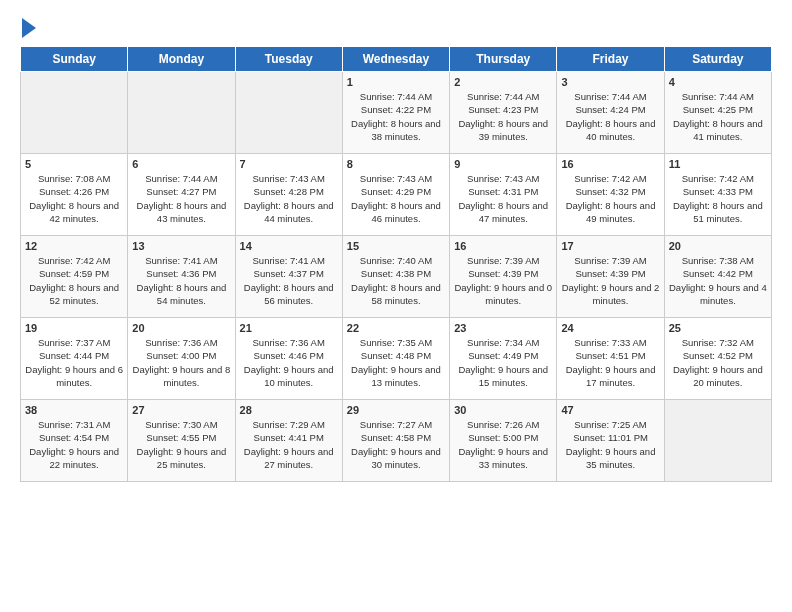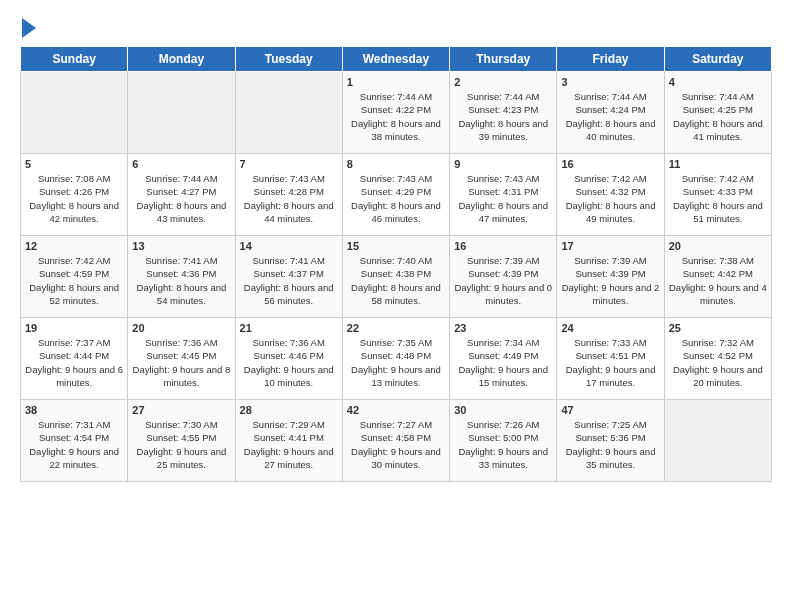--- a/index.html
+++ b/index.html
@@ -259,21 +259,21 @@
         <tr>
           <td>
             <span class="day-num">19</span>
             <div class="cell-text">Sunrise: 7:37 AM
 Sunset: 4:44 PM
 Daylight: 9 hours and 6 minutes.</div>
           </td>
           <td>
             <span class="day-num">20</span>
             <div class="cell-text">Sunrise: 7:36 AM
-Sunset: 4:45 PM
+Sunset: 4:00 PM
 Daylight: 9 hours and 8 minutes.</div>
           </td>
           <td>
             <span class="day-num">21</span>
             <div class="cell-text">Sunrise: 7:36 AM
 Sunset: 4:46 PM
 Daylight: 9 hours and 10 minutes.</div>
           </td>
           <td>
             <span class="day-num">22</span>
@@ -313,34 +313,34 @@
 Sunset: 4:55 PM
 Daylight: 9 hours and 25 minutes.</div>
           </td>
           <td>
             <span class="day-num">28</span>
             <div class="cell-text">Sunrise: 7:29 AM
 Sunset: 4:41 PM
 Daylight: 9 hours and 27 minutes.</div>
           </td>
           <td>
-            <span class="day-num">42</span>
+            <span class="day-num">29</span>
             <div class="cell-text">Sunrise: 7:27 AM
 Sunset: 4:58 PM
 Daylight: 9 hours and 30 minutes.</div>
           </td>
           <td>
             <span class="day-num">30</span>
             <div class="cell-text">Sunrise: 7:26 AM
 Sunset: 5:00 PM
 Daylight: 9 hours and 33 minutes.</div>
           </td>
           <td>
             <span class="day-num">47</span>
             <div class="cell-text">Sunrise: 7:25 AM
-Sunset: 5:36 PM
+Sunset: 11:01 PM
 Daylight: 9 hours and 35 minutes.</div>
           </td>
           <td class="empty-cell"></td>
         </tr>
       </tbody>
   </table>
 </div>
 
 </body></html>

